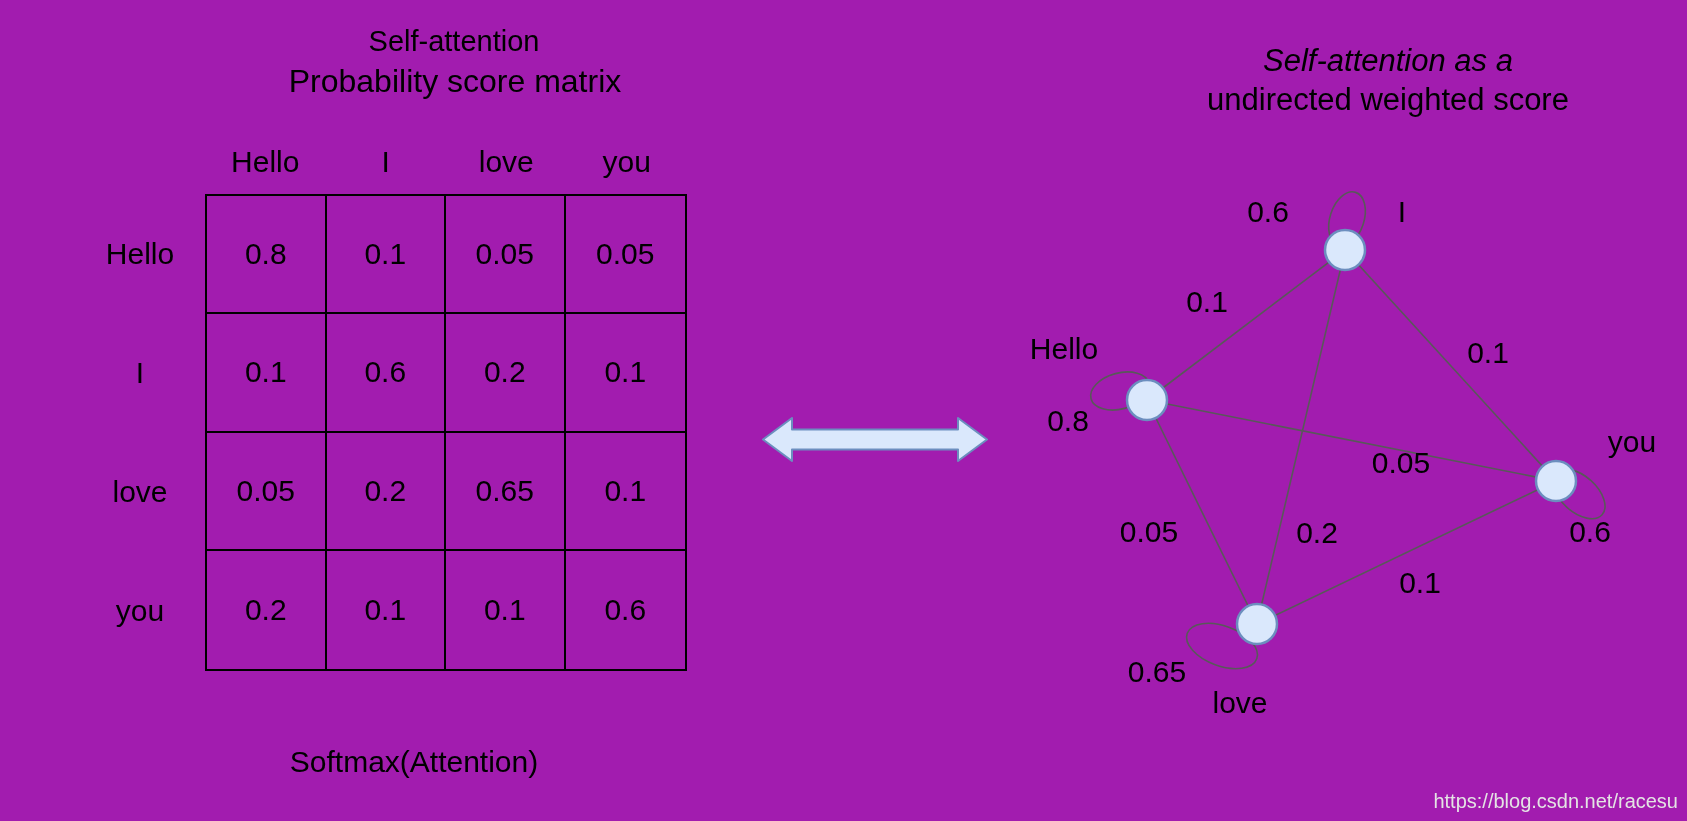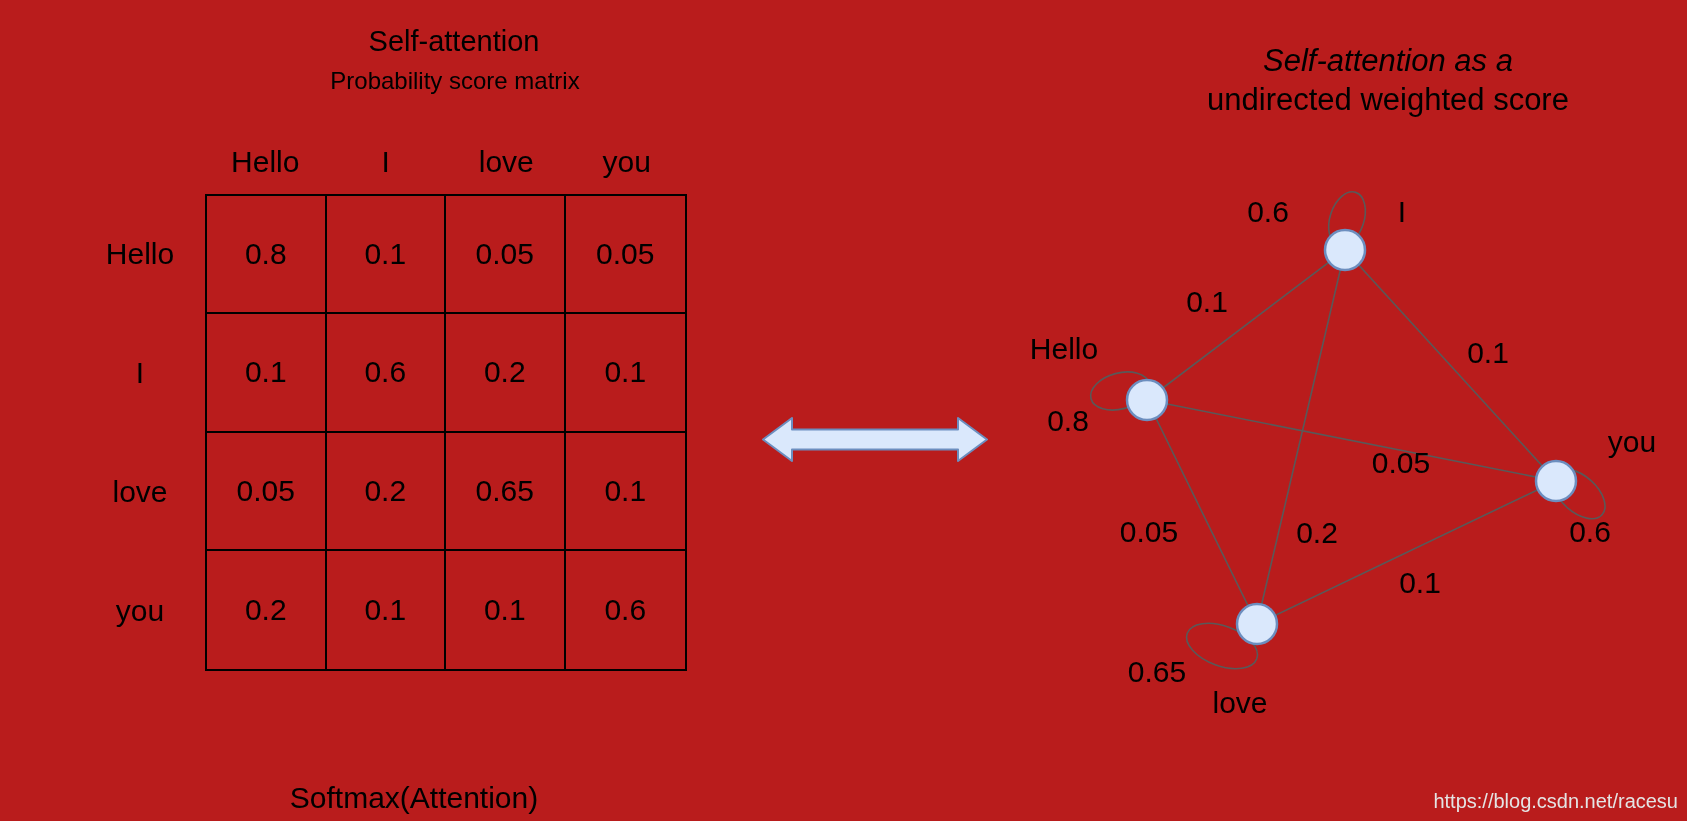--- a/index.html
+++ b/index.html
@@ -1,39 +1,39 @@
 <!DOCTYPE html>
 <html><head>
 <meta charset="utf-8">
 <style>
   html,body{margin:0;padding:0;background:#fff;}
   #canvas{
-    position:relative;width:1687px;height:821px;background:#b91c1c;
+    position:relative;width:1687px;height:821px;background:#a21caf;
     font-family:"Liberation Sans","DejaVu Sans",sans-serif;color:#000;overflow:hidden;
   }
   .abs{position:absolute;}
   .ctr{text-align:center;}
   
   .title1{left:154px;top:24px;width:600px;font-size:29px;line-height:34px;}
-  .title2{left:155px;top:66px;width:600px;font-size:24px;line-height:30px;text-align:center;}
+  .title2{left:155px;top:66px;width:600px;font-size:32px;line-height:30px;text-align:center;}
   
   .col-headers{left:205px;top:142px;width:482px;height:40px;display:grid;grid-template-columns:repeat(4,1fr);}
   .col-headers div{display:flex;align-items:center;justify-content:center;font-size:30px;}
   
   .row-labels{left:65px;top:194px;width:150px;height:477px;display:grid;grid-template-rows:repeat(4,1fr);}
   .row-labels div{display:flex;align-items:center;justify-content:center;font-size:30px;}
   
   .matrix{left:205px;top:194px;width:482px;height:477px;border:2.5px solid #000;box-sizing:border-box;
     display:grid;grid-template-columns:repeat(4,1fr);grid-template-rows:repeat(4,1fr);}
   .matrix .cell{display:flex;align-items:center;justify-content:center;font-size:30px;
     border-right:2.5px solid #000;border-bottom:2.5px solid #000;box-sizing:border-box;}
   .matrix .cell.last-col{border-right:none;}
   .matrix .cell.last-row{border-bottom:none;}
   
-  .footer1{left:114px;top:780px;width:600px;font-size:30px;line-height:36px;}
+  .footer1{left:114px;top:744px;width:600px;font-size:30px;line-height:36px;}
   .footer2{left:114px;top:785px;width:600px;font-size:30px;line-height:36px;}
   
   .rtitle1{left:1088px;top:42px;width:600px;font-size:31px;line-height:37px;font-style:italic;}
   .rtitle2{left:1088px;top:81px;width:600px;font-size:31px;line-height:37px;}
   
   .graph-svg{left:1000px;top:150px;}
   .graph-svg text{font-family:"Liberation Sans","DejaVu Sans",sans-serif;font-size:30px;fill:#000;}
   
   .watermark{right:9px;top:790px;font-size:20px;color:#e4e4e4;}
 </style>

